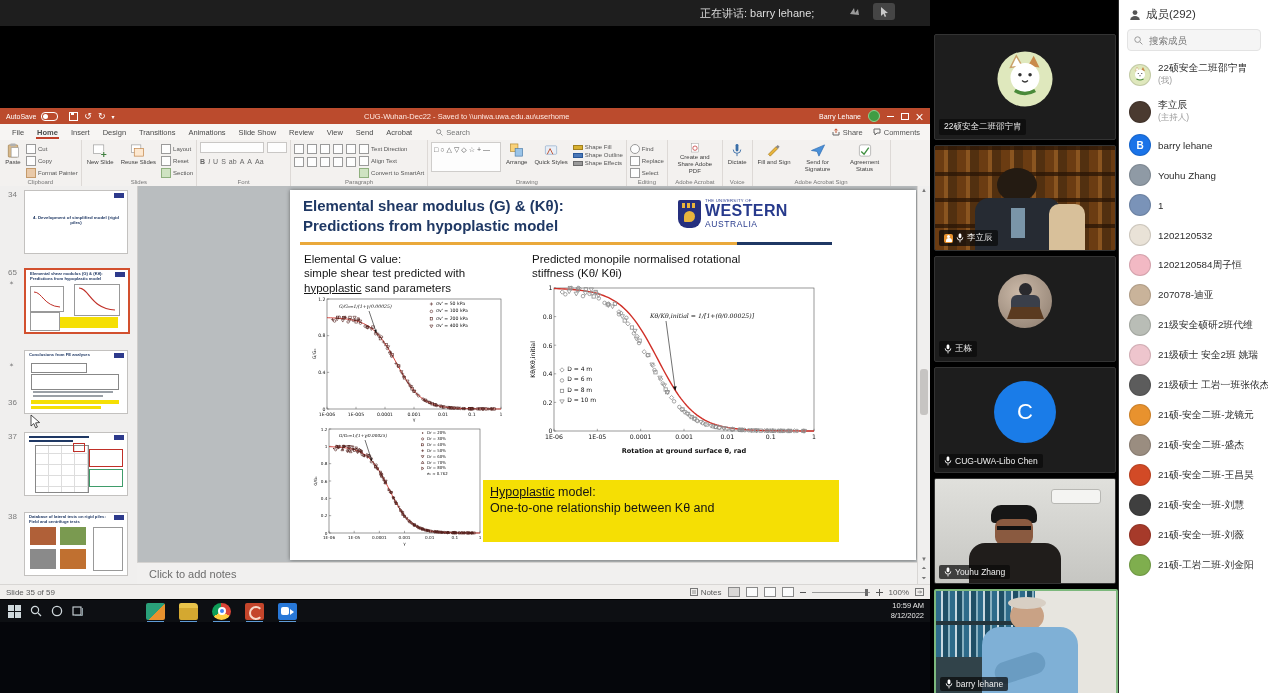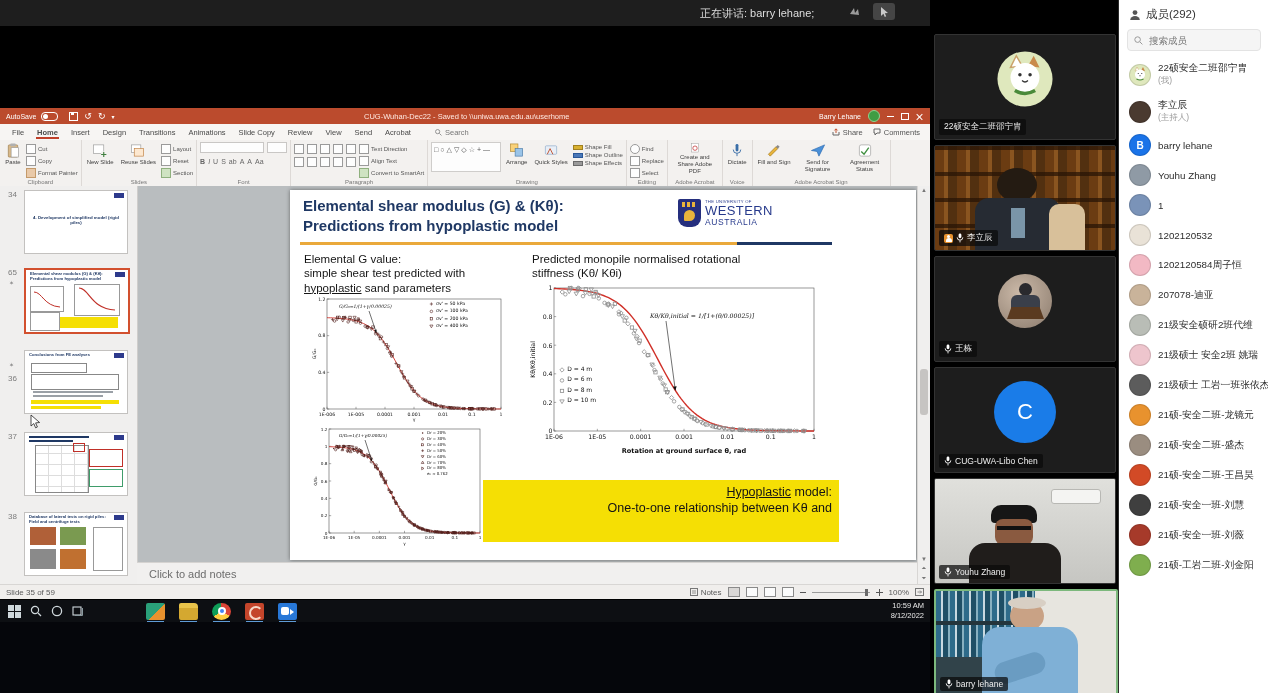--- a/index.html
+++ b/index.html
@@ -73,26 +73,26 @@
   
   .s-title{position:absolute;left:13px;top:6px;font-size:15px;font-weight:bold;color:#1f3864;line-height:1.3;}
   .gold{position:absolute;left:10px;top:52px;width:437px;height:3px;background:#eaa93b;}
   .navyline{position:absolute;left:447px;top:52px;width:95px;height:3px;background:#1f3864;}
   .uwa{position:absolute;left:388px;top:9px;display:flex;gap:4px;align-items:center;}
   .crest{width:23px;height:28px;background:#252f7e;border-radius:2px 2px 9px 9px;position:relative;}
   .crest:before{content:"";position:absolute;left:4px;top:3px;right:4px;height:5px;background:repeating-linear-gradient(90deg,#e8b43c 0 3px,#252f7e 3px 5px);}
   .crest:after{content:"";position:absolute;left:6px;top:11px;width:11px;height:11px;background:#e8b43c;border-radius:50% 50% 50% 10%;}
   .uwa-tx{color:#273a8c;line-height:1.05;}
   .uwa-l1{font-size:4.2px;letter-spacing:.3px;}
-  .uwa-l2{font-size:13px;font-weight:normal;letter-spacing:.4px;}
+  .uwa-l2{font-size:16px;font-weight:bold;letter-spacing:.4px;}
   .uwa-l3{font-size:8.5px;letter-spacing:.6px;}
   .lhead{position:absolute;left:14px;top:62px;font-size:11.5px;color:#161616;line-height:1.25;}
   .rhead{position:absolute;left:242px;top:62px;font-size:11.5px;color:#161616;line-height:1.25;}
   .uline{text-decoration:underline;}
-  .callout{position:absolute;left:193px;top:290px;width:342px;height:54px;background:#f5df04;color:#141414;font-size:12.5px;line-height:1.3;padding:4px 7px;text-align:right;}
+  .callout{position:absolute;left:193px;top:290px;width:342px;height:54px;background:#f5df04;color:#141414;font-size:12.5px;line-height:1.3;padding:4px 7px;}
   svg.chart{position:absolute;background:#fff;}
   .mcursor{position:absolute;left:30px;top:228px;z-index:5;}
   
   .statusbar{position:absolute;left:0;top:476px;right:0;height:14px;background:#f0eeec;border-top:1px solid #d8d6d4;font-size:8px;color:#5a5a5a;}
   .st-left{position:absolute;left:6px;top:3px;}
   .st-right{position:absolute;right:6px;top:0;height:14px;display:flex;align-items:center;gap:6px;}
   .sv{width:10px;height:8px;border:1px solid #8a8a8a;background:#fbfbfb;}
   .sv.active{background:#d9d7d5;}
   .ztrack{width:58px;height:1px;background:#9a9a9a;position:relative;}
   .zknob{position:absolute;right:2px;top:-3px;width:3px;height:7px;background:#6a6a6a;}
@@ -179,21 +179,21 @@
     </div>
 
     <div class="menurow">
       <div id="menu-tabs">
           <span class="mtab">File</span>
           <span class="mtab active">Home</span>
           <span class="mtab">Insert</span>
           <span class="mtab">Design</span>
           <span class="mtab">Transitions</span>
           <span class="mtab">Animations</span>
-          <span class="mtab">Slide Copy</span>
+          <span class="mtab">Slide Show</span>
           <span class="mtab">Review</span>
           <span class="mtab">View</span>
           <span class="mtab">Send</span>
           <span class="mtab">Acrobat</span>
         </div>
       <span class="msearch">
         <svg width="7" height="7" viewBox="0 0 8 8">
             <circle cx="3" cy="3" r="2.4" fill="none" stroke="#888" stroke-width="1"></circle>
             <line x1="5" y1="5" x2="7.4" y2="7.4" stroke="#888" stroke-width="1"></line>
           </svg>
@@ -452,21 +452,21 @@
               <svg width="30" height="22" viewBox="0 0 30 22" style="position:absolute;left:1px;top:1px;">
                 <path d="M2 4 C10 4 12 18 28 19" stroke="#c03028" stroke-width="1" fill="none"></path>
               </svg>
             </div>
             <div style="position:absolute;left:4px;top:42px;width:28px;height:17px;border:0.5px solid #999;"></div>
             <div style="position:absolute;left:48px;top:14px;width:44px;height:30px;border:0.5px solid #999;"><svg width="42" height="28" viewBox="0 0 42 28">
                 <path d="M4 3 C14 3 16 24 40 25" stroke="#c03028" stroke-width="1.2" fill="none"></path>
               </svg></div>
             <div style="position:absolute;left:34px;top:47px;width:58px;height:11px;background:#f5df04;"></div>
           </div>
-          <div class="tnum" style="top: 152px; margin-top: 36px;">36</div>
+          <div class="tnum" style="top: 176px; margin-top: 36px;">36</div>
           <div class="tstar" style="top: 175px;">✶</div>
           <div class="thumb" style="top: 164px;">
             <div class="th-title">Conclusions from FE analyses</div>
             <div class="th-logo"></div>
             <div style="position:absolute;left:6px;top:12px;width:54px;height:8px;border:0.5px solid #888;"></div>
             <div style="position:absolute;left:6px;top:23px;width:86px;height:14px;border:0.5px solid #888;"></div>
             <div class="th-bar" style="left:8px;top:40px;width:80px;"></div>
             <div class="th-bar" style="left:8px;top:44px;width:70px;"></div>
             <div style="position:absolute;left:6px;top:49px;width:88px;height:4px;background:#f5df04;"></div>
             <div style="position:absolute;left:6px;top:55px;width:70px;height:3px;background:#f5df04;"></div>

